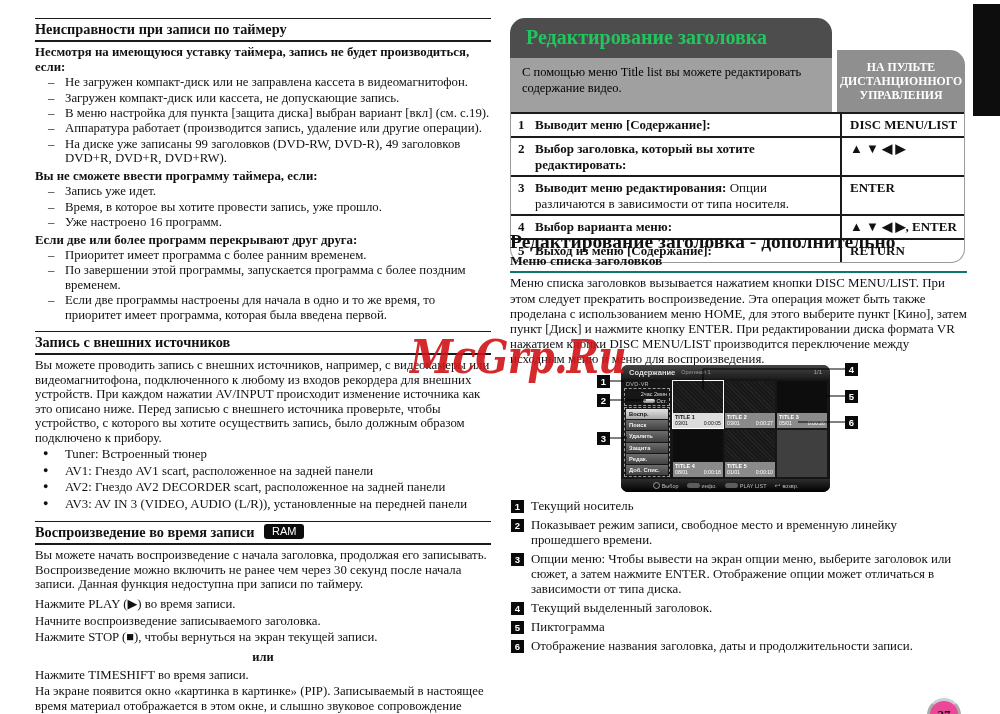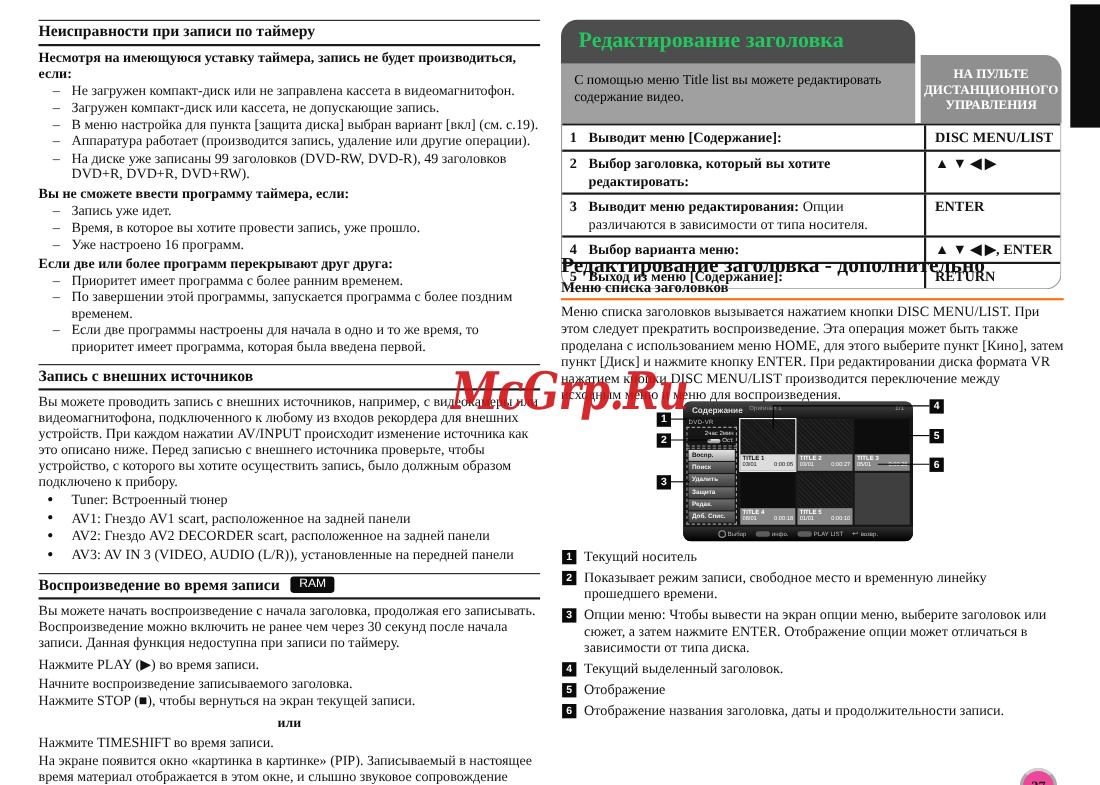--- a/index.html
+++ b/index.html
@@ -38,21 +38,21 @@
        border:1px solid #9a9a9a;border-top:none;border-radius:0 0 14px 14px;overflow:hidden;background:#fff;}
   .step-row{display:flex;border-top:2px solid #1a1a1a;font-size:13px;}
   .step-num{width:24px;font-weight:bold;padding:3px 0 3px 7px;box-sizing:border-box;flex-shrink:0;}
   .step-desc{flex:1;padding:3px 4px 3px 0;font-weight:bold;line-height:1.2;}
   .step-rest{font-weight:normal;}
   .step-btn{width:124px;flex-shrink:0;border-left:2px solid #1a1a1a;font-weight:bold;
        padding:3px 2px 3px 8px;box-sizing:border-box;font-size:13px;}
   
   .rc2{position:absolute;left:510px;top:231px;width:457px;}
   .rc2 h3{font-size:19.5px;margin:0;line-height:1.1;}
-  .rc2 h4{font-size:13.5px;margin:1px 0 0;padding-bottom:2px;border-bottom:2px solid #f97316;}
+  .rc2 h4{font-size:13.5px;margin:1px 0 0;padding-bottom:2px;border-bottom:2px solid #0f766e;}
   .rc2 p{font-size:12.9px;line-height:1.17;margin:3px 0 0;}
   
   .miniscreen{position:absolute;left:621px;top:365px;width:209px;height:127px;background:#161616;
        border-radius:7px;font-family:"Liberation Sans",sans-serif;color:#ccc;overflow:hidden;
        display:flex;flex-direction:column;z-index:10;}
   .ms-top{height:14px;display:flex;align-items:center;padding:0 8px;gap:6px;
        background:linear-gradient(#454545,#1c1c1c);font-size:7.5px;font-weight:bold;color:#ddd;flex-shrink:0;}
   .ms-top .orig{font-size:5.5px;color:#999;font-weight:normal;}
   .ms-top .pg{margin-left:auto;font-size:6px;color:#aaa;font-weight:normal;}
   .ms-body{flex:1;display:flex;padding:2px 3px;gap:3px;min-height:0;}
@@ -319,21 +319,21 @@
     <div class="note">
       <div class="note-num">3</div>
       <div>Опции меню: Чтобы вывести на экран опции меню, выберите заголовок или сюжет, а затем нажмите ENTER. Отображение опции может отличаться в зависимости от типа диска.</div>
     </div>
     <div class="note">
       <div class="note-num">4</div>
       <div>Текущий выделенный заголовок.</div>
     </div>
     <div class="note">
       <div class="note-num">5</div>
-      <div>Отображение</div>
+      <div>Пиктограмма</div>
     </div>
     <div class="note">
       <div class="note-num">6</div>
       <div>Отображение названия заголовка, даты и продолжительности записи.</div>
     </div>
   </div>
 
   <div class="watermark">McGrp.Ru</div>
   <div class="black-tab"></div>
   <div class="page-circle">27</div>

